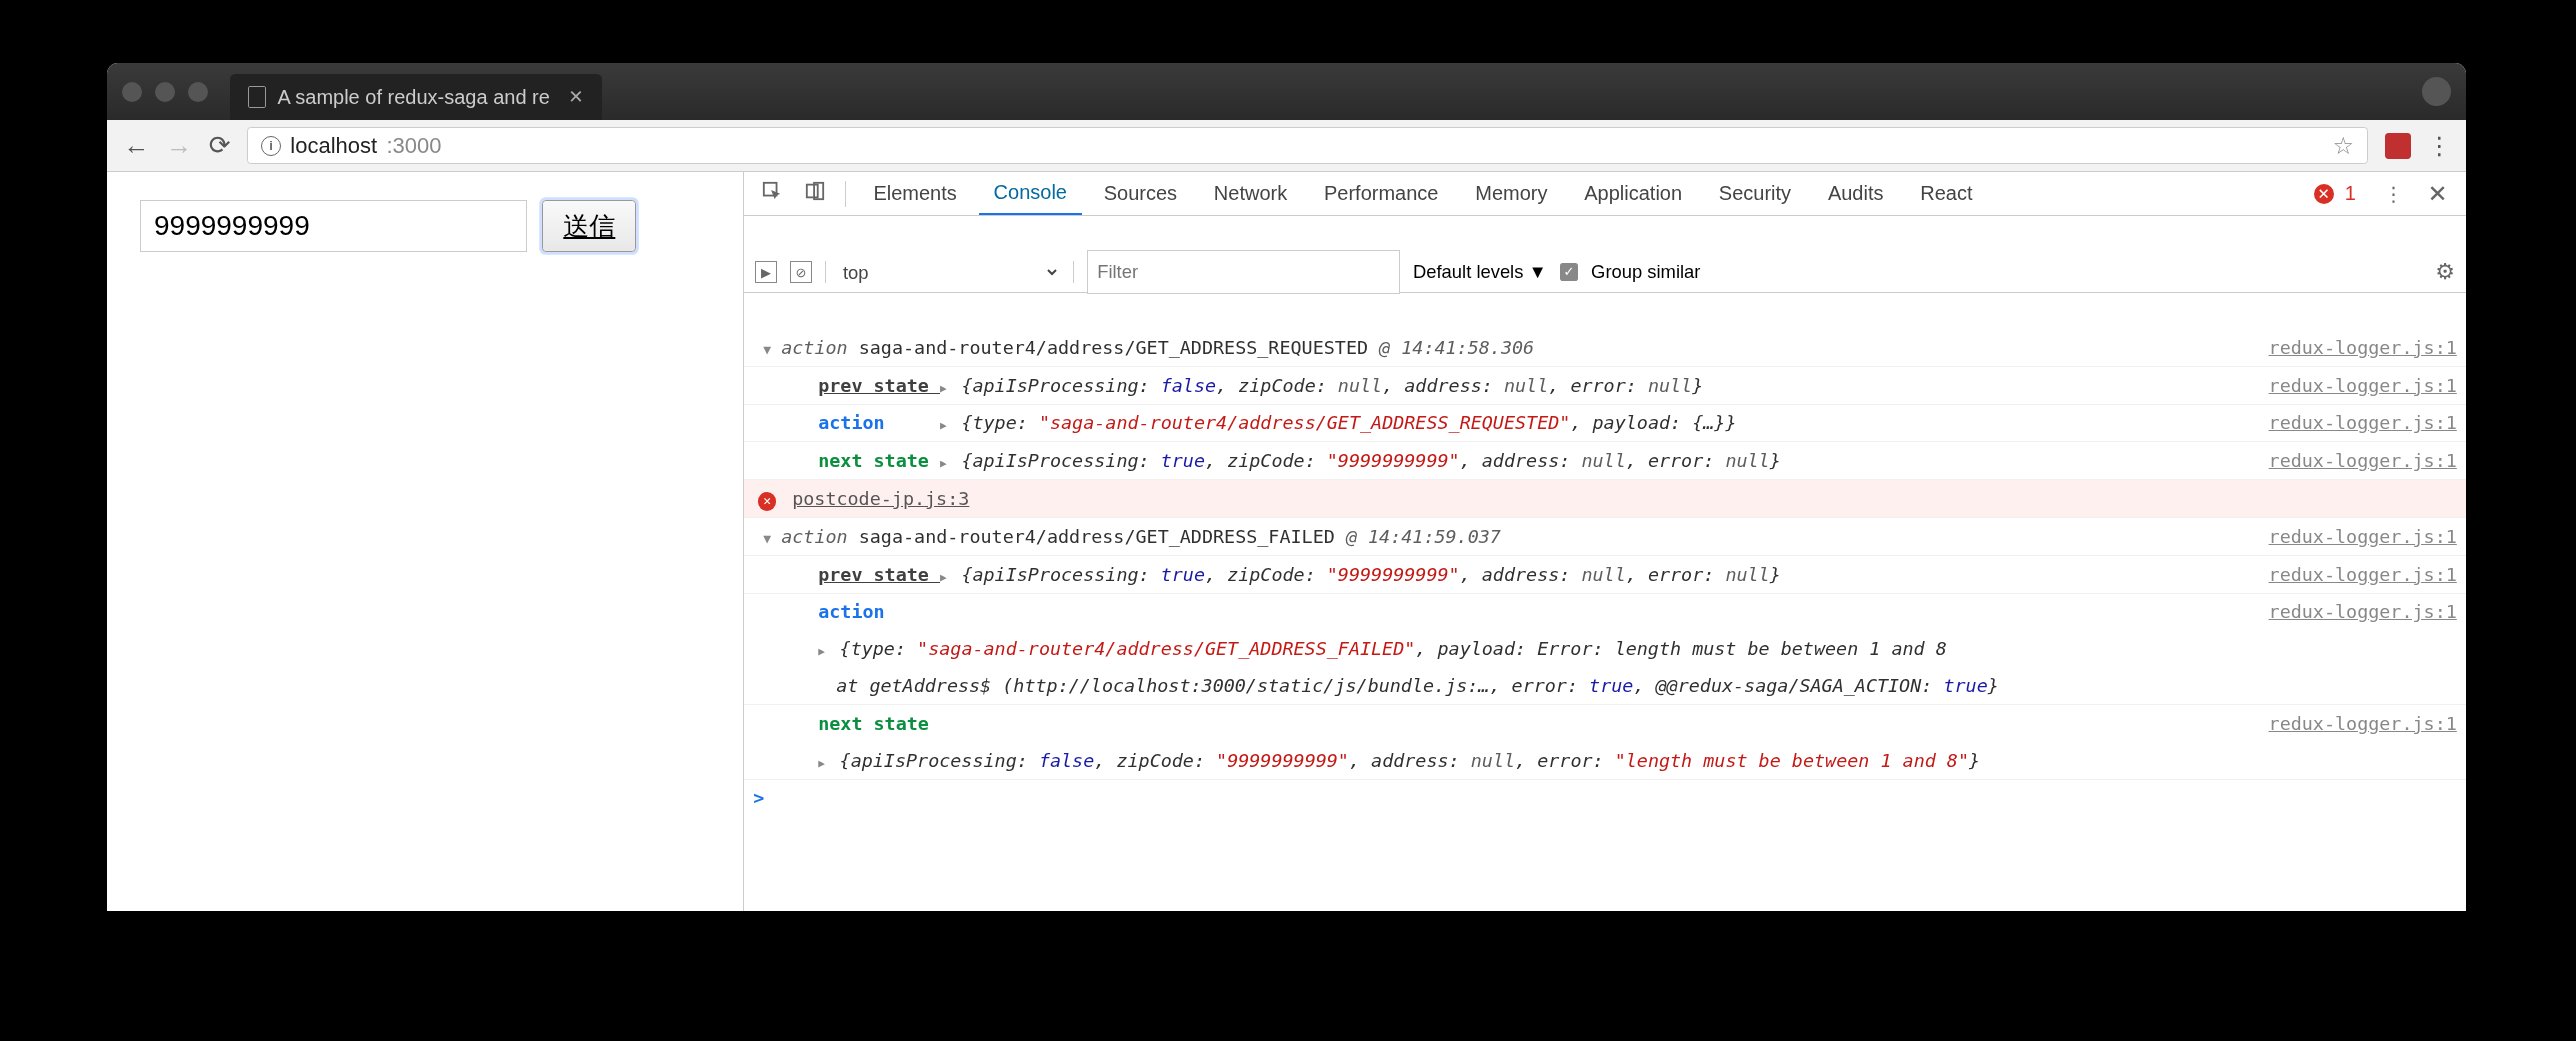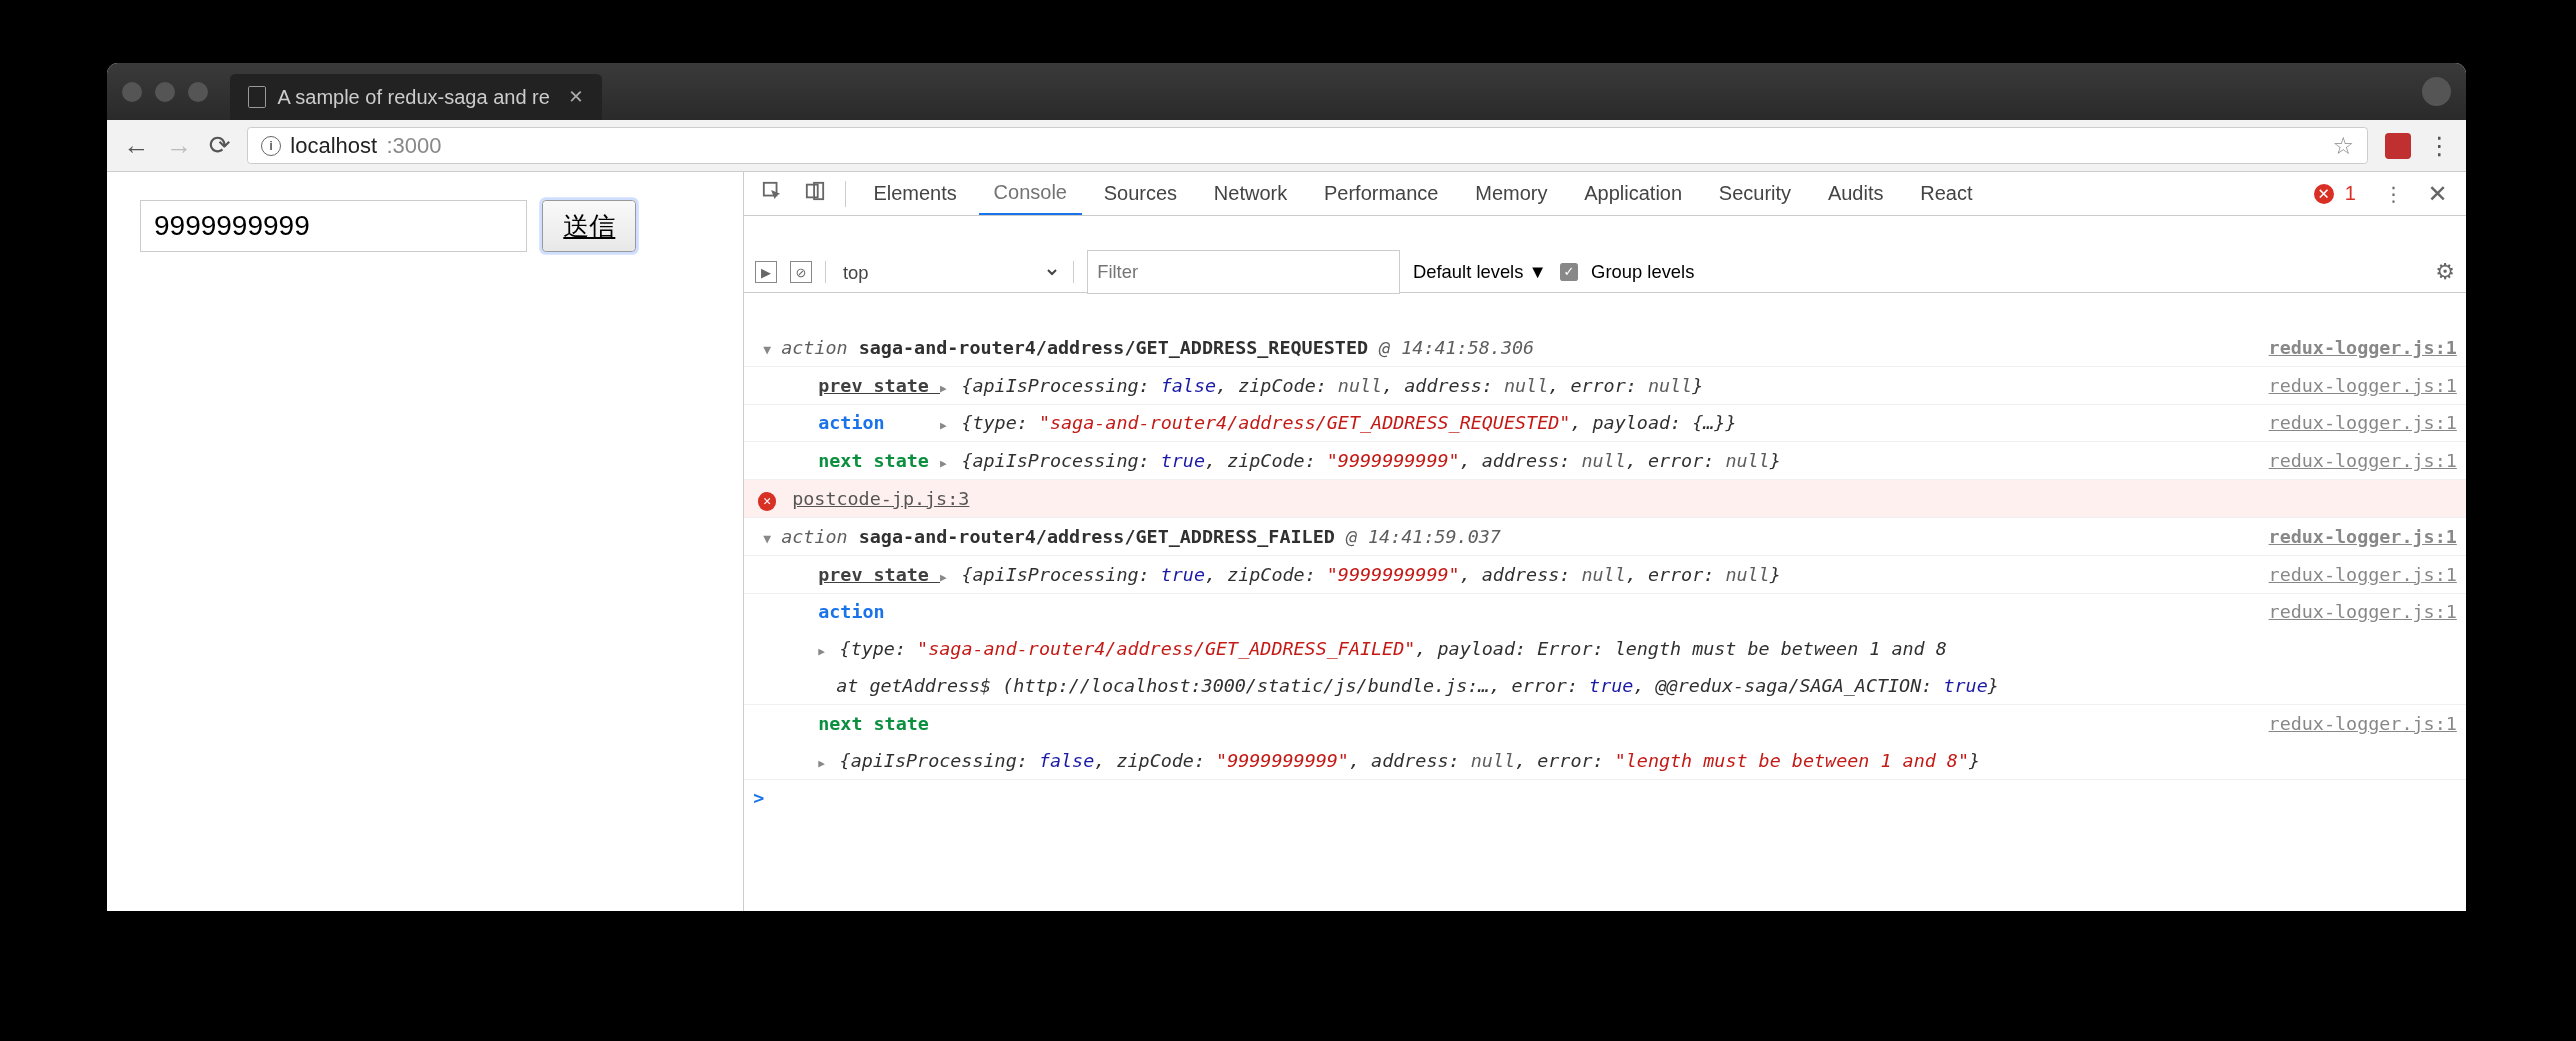--- a/index.html
+++ b/index.html
@@ -139,21 +139,21 @@
     }
     .dt-tab {
       padding: 0 14.7px;
       height: 100%;
       display: flex;
       align-items: center;
       color: #444;
       cursor: pointer;
     }
     .dt-tab.active {
-      color: #737373;
+      color: #0369a1;
       border-bottom: 2.8px solid #1a73e8;
     }
     .dt-tabs .spacer { flex: 1; }
     .err-badge {
       background: #d93025;
       color: #fff;
       border-radius: 50%;
       width: 20px; height: 20px;
       display: inline-flex;
       align-items: center; justify-content: center;
@@ -223,21 +223,21 @@
     .row.err .src { color: #555; }
     .indent1 { padding-left: 37px; }
     .indent2 { padding-left: 55px; }
     .lbl-prev { color: #404040; font-weight: bold; text-decoration: underline; }
     .lbl-action { color: #1a73e8; font-weight: bold; }
     .lbl-next { color: #0a8f3f; font-weight: bold; }
     .k-blue { color: #1a1aa6; font-style: italic; }
     .k-red { color: #c41a16; font-style: italic; }
     .k-gray { color: #5e5e5e; font-style: italic; }
     .obj { font-style: italic; }
-    .bold { font-weight: bold; }
+    .bold { font-weight: normal; }
     .err-circ {
       display: inline-flex;
       width: 18.4px; height: 18.4px;
       background: #d93025;
       border-radius: 50%;
       color: #fff;
       align-items: center; justify-content: center;
       font-size: 13px;
       font-style: normal;
     }
@@ -325,21 +325,21 @@
         <span class="play-icon">▶</span>
         <span class="clear-icon">⊘</span>
         <span style="border-left:0.9px solid #ccc;height:22px"></span>
         <select class="ctx-select">
           <option>top</option>
         </select>
         <span style="border-left:0.9px solid #ccc;height:22px"></span>
         <input class="filter-input" placeholder="Filter" style="">
         <span class="levels">Default levels ▼</span>
         <span class="grp-check">✓</span>
-        <span style="font-size:18.4px">Group levels</span>
+        <span style="font-size:18.4px">Group similar</span>
         <div style="flex:1"></div>
         <span class="gear">⚙</span>
       </div>
 
       <div class="console">
 
         <div class="row">
           <div class="gutter tri"></div>
           <div class="body">
             <span class="k-gray">action </span><span class="bold">saga-and-router4/address/GET_ADDRESS_REQUESTED</span><span class="k-gray"> @ 14:41:58.306</span>

